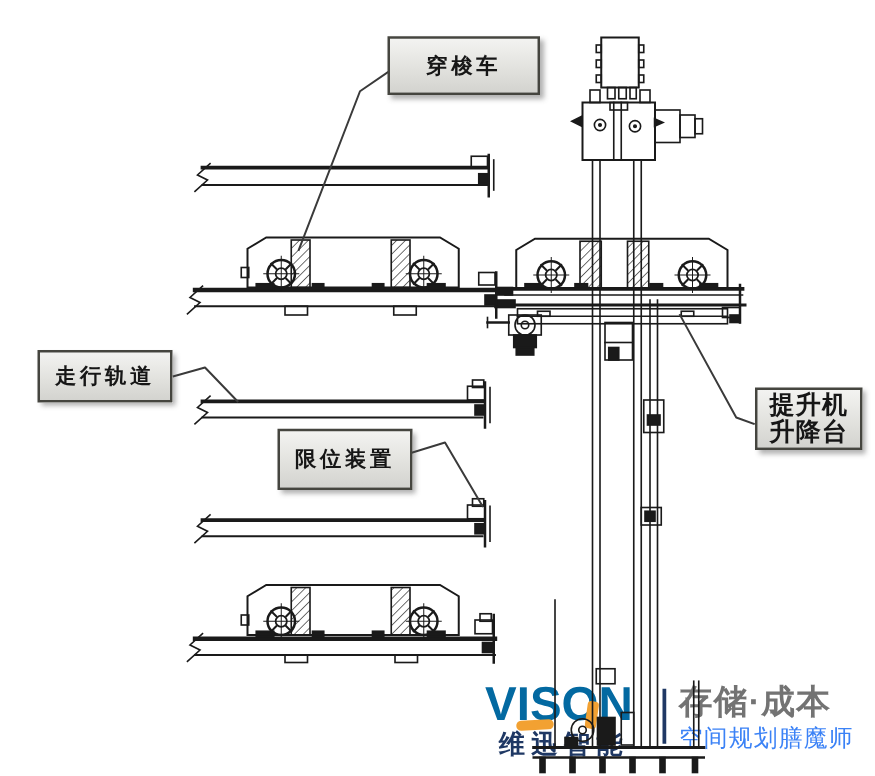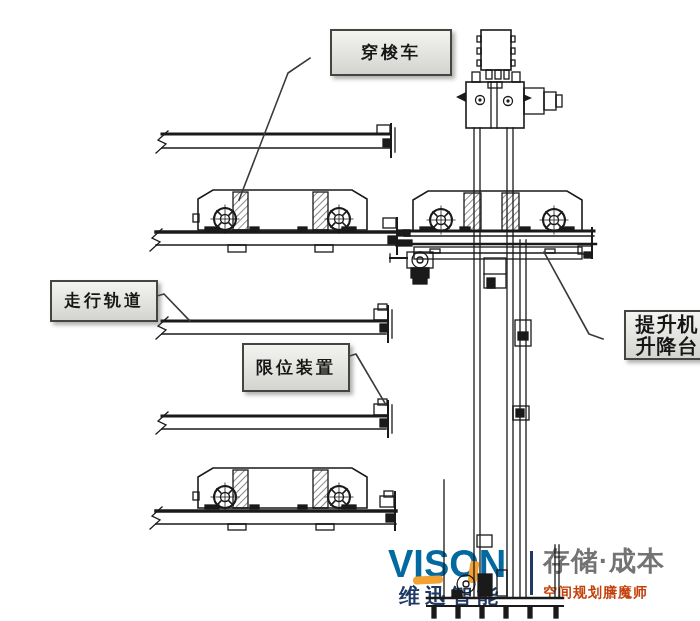--- a/index.html
+++ b/index.html
@@ -2,21 +2,21 @@
 <html><head>
 <meta charset="utf-8">
 <style>
   html,body{margin:0;padding:0;}
   body{font-family:"Liberation Sans","DejaVu Sans",sans-serif;background:#ffffff;}
   #stage{position:relative;width:700px;height:621px;background:#ffffff;overflow:hidden;}
 
   
   .logo-layer{position:absolute;inset:0;z-index:1;}
   #drawing{position:absolute;left:0;top:0;z-index:2;}
-  .callout-layer{position:absolute;inset:0;z-index:3;pointer-events:none;margin-left:20px;}
+  .callout-layer{position:absolute;inset:0;z-index:3;pointer-events:none;}
 
   .callout{
     position:absolute;
     display:flex;flex-direction:column;align-items:center;justify-content:center;
     background:linear-gradient(180deg,#f3f3f1 0%,#e2e2de 55%,#d3d3cf 100%);
     border:2px solid #45453f;
     box-shadow:3px 3px 4px rgba(80,80,80,.45);
     font-size:17px;font-weight:700;color:#161616;
     letter-spacing:3px;text-align:center;line-height:22px;
   }
@@ -26,22 +26,22 @@
     color:#0369a1;letter-spacing:0px;line-height:40px;}
   .logo-brand-cn{position:absolute;left:399px;top:584px;font-size:21px;font-weight:700;
     color:#1f3864;letter-spacing:5px;line-height:24px;}
   .logo-bar{position:absolute;left:413px;top:576px;width:30px;height:8px;border-radius:4px;
     background:#f2a132;transform:rotate(-3deg);}
   .logo-wedge{position:absolute;left:469px;top:561px;width:9px;height:22px;border-radius:3px;
     background:#f2a132;transform:rotate(8deg);}
   .logo-divider{position:absolute;left:530px;top:551px;width:3px;height:44px;background:#1f3864;}
   .logo-slogan-title{position:absolute;left:543px;top:545px;font-size:27px;font-weight:700;
     color:#737373;letter-spacing:1px;line-height:32px;}
-  .logo-slogan-sub{position:absolute;left:543px;top:579px;font-size:14px;font-weight:700;
-    color:#c2410c;letter-spacing:1px;line-height:26px;}
+  .logo-slogan-sub{position:absolute;left:543px;top:579px;font-size:19px;font-weight:400;
+    color:#3b82f6;letter-spacing:1px;line-height:26px;}
 </style>
 </head>
 <body>
 
 <div id="stage">
 
   <div class="logo-layer">
     <div class="logo-brand">VISON</div>
     <div class="logo-bar"></div>
     <div class="logo-wedge"></div>

